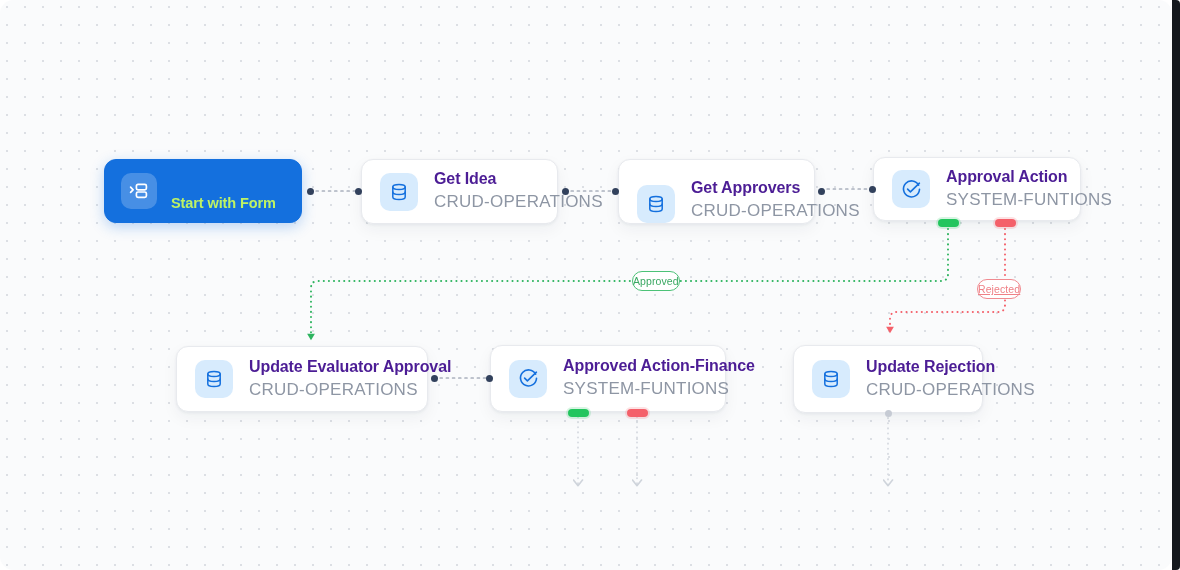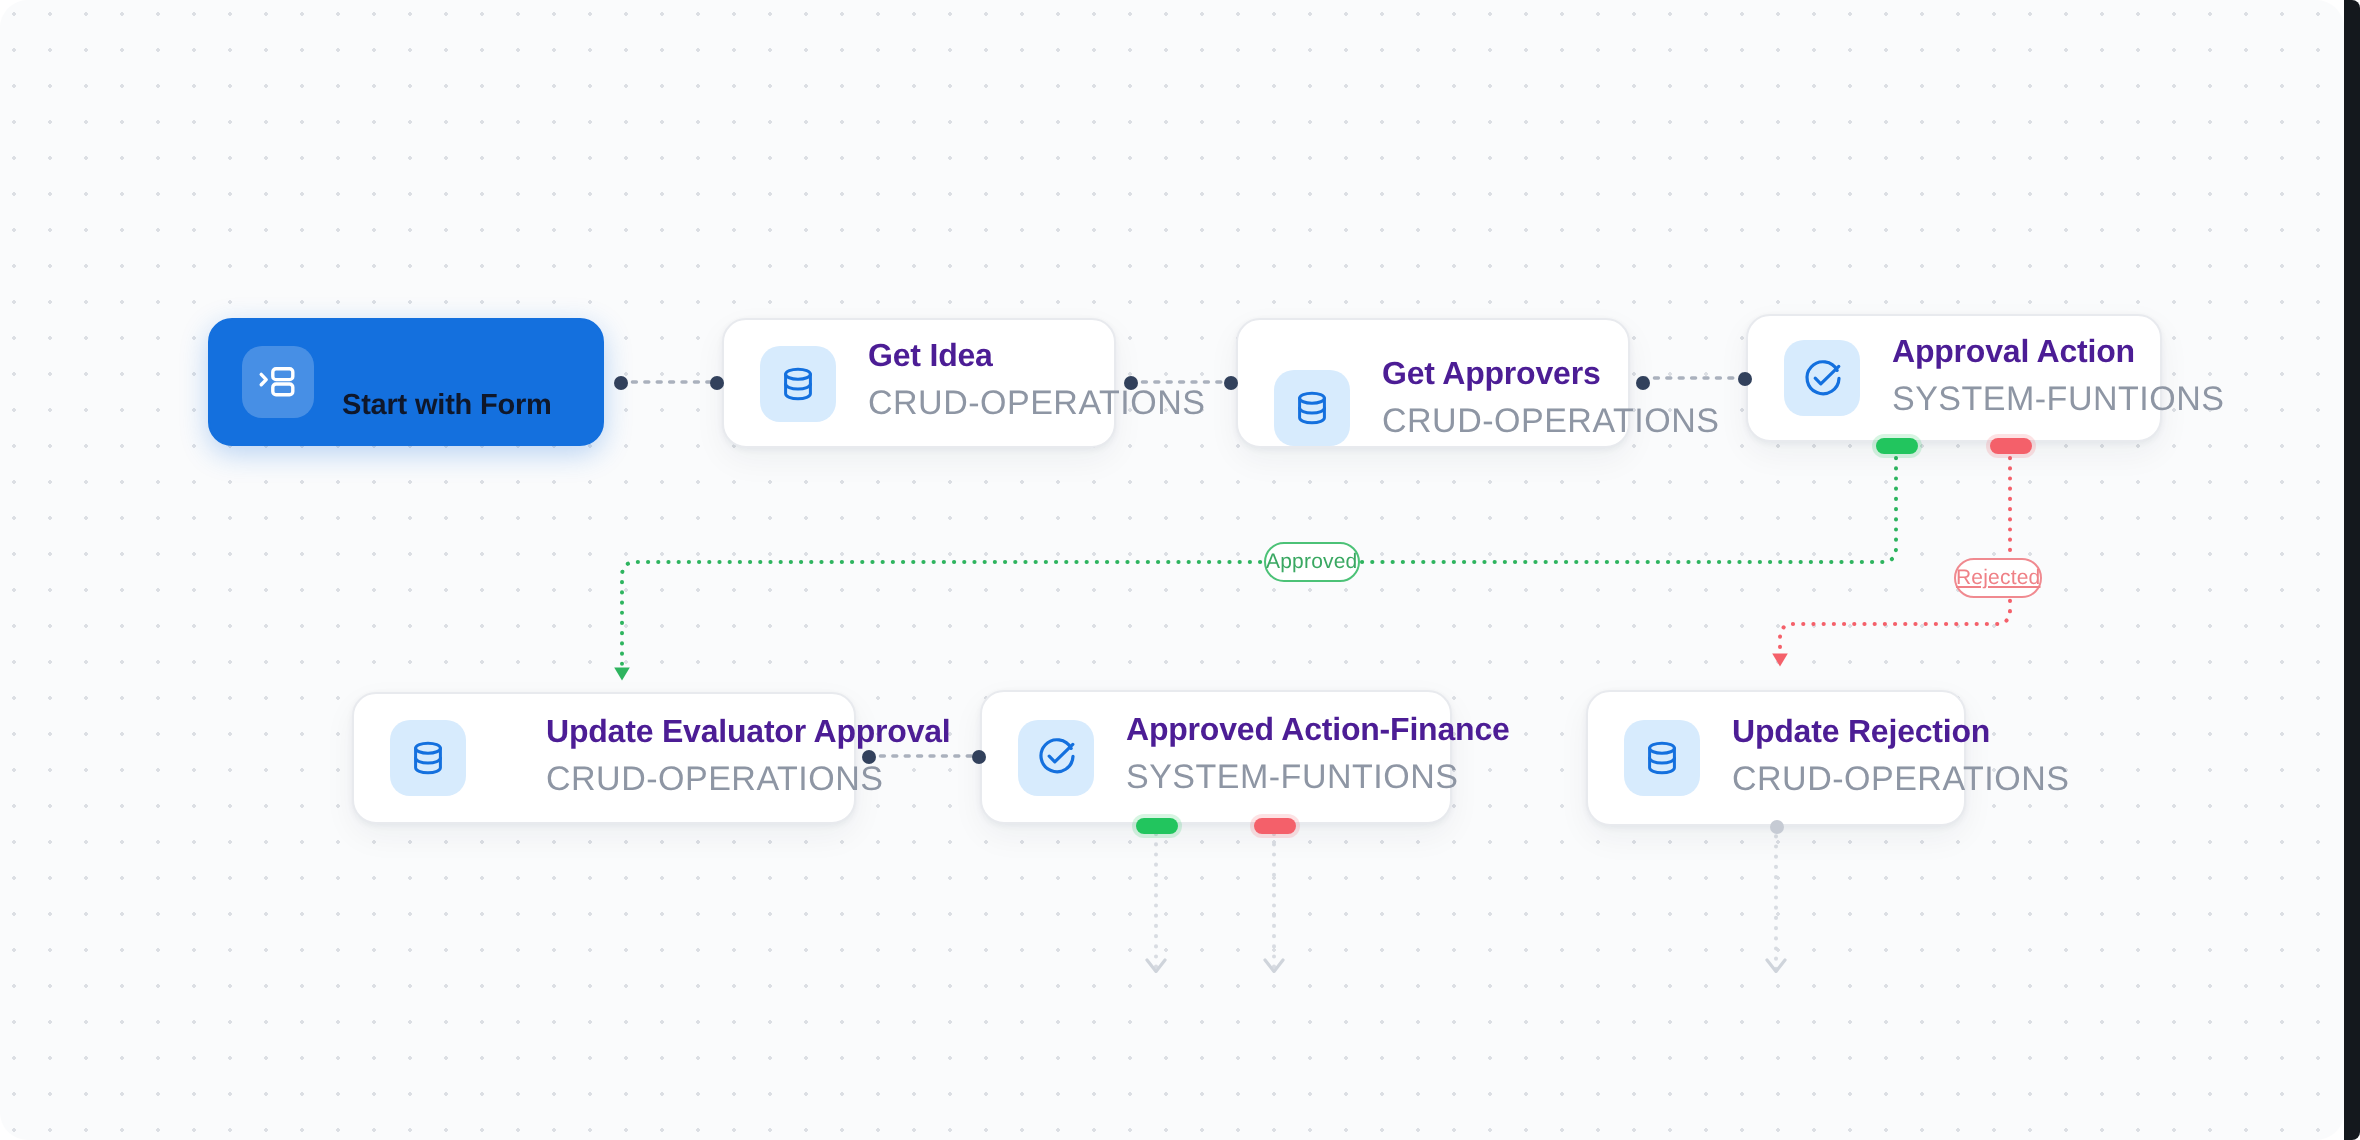--- a/index.html
+++ b/index.html
@@ -105,21 +105,21 @@
     border: 1px solid #1470de;
     border-radius: 12px;
     box-shadow: 0 4px 14px rgba(20,112,222,0.28);
     padding: 0 16px;
   }
   #node-start .node-icon {
     background: rgba(255,255,255,0.22);
     width: 36px; height: 36px; min-width: 36px;
     margin-right: 14px;
   }
-  #node-start .node-title { color: #0f172a; font-size: 14.5px; margin-top: 24px; }
+  #node-start .node-title { color: #bef264; font-size: 14.5px; margin-top: 24px; }
 
   
   .handle-pill {
     position: absolute;
     width: 21px;
     height: 8px;
     border-radius: 5px;
   }
   .handle-green { background: #22c55e; box-shadow: 0 0 0 2px rgba(34,197,94,0.18); }
   .handle-red   { background: #f4606a; box-shadow: 0 0 0 2px rgba(244,96,106,0.18); }
@@ -257,21 +257,21 @@
       </div>
       <div class="node-text">
         <div class="node-title">Approval Action</div>
         <div class="node-subtitle">SYSTEM-FUNTIONS</div>
       </div>
     </div>
     <div class="handle-dot" style="left:869px; top:185.5px;"></div>
     <div class="handle-pill handle-green" style="left:938px; top:219px;"></div>
     <div class="handle-pill handle-red" style="left:995px; top:219px;"></div>
 
-    <div class="node" id="node-update-evaluator-approval" style="left:176px; top:346px; width:252px; height:66px;gap:24px;">
+    <div class="node" id="node-update-evaluator-approval" style="left:176px; top:346px; width:252px; height:66px;">
       <div class="node-icon">
         <svg width="20" height="20" viewBox="0 0 20 20" fill="none">
           <ellipse cx="10" cy="5.1" rx="6.2" ry="2.5" stroke="#1470de" stroke-width="1.5"></ellipse>
           <path d="M3.8 5.1 V14.9 C3.8 16.3 6.6 17.4 10 17.4 C13.4 17.4 16.2 16.3 16.2 14.9 V5.1" stroke="#1470de" stroke-width="1.5" stroke-linecap="round"></path>
           <path d="M3.8 10 C3.8 11.4 6.6 12.5 10 12.5 C13.4 12.5 16.2 11.4 16.2 10" stroke="#1470de" stroke-width="1.5" stroke-linecap="round"></path>
         </svg>
       </div>
       <div class="node-text">
         <div class="node-title">Update Evaluator Approval</div>
         <div class="node-subtitle">CRUD-OPERATIONS</div>

